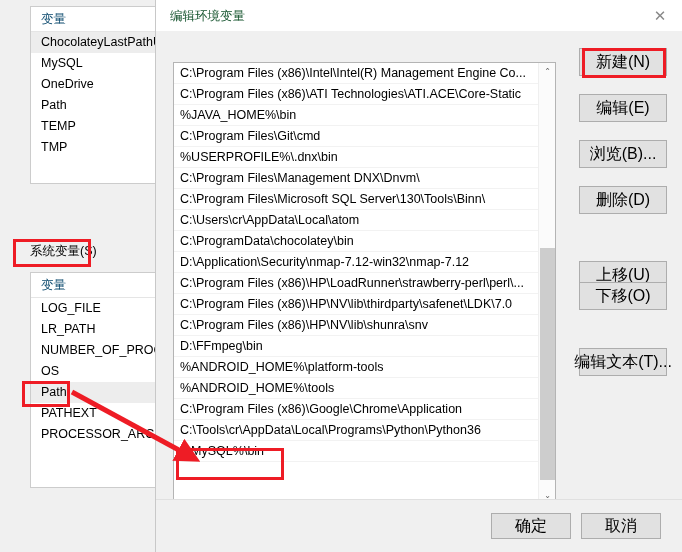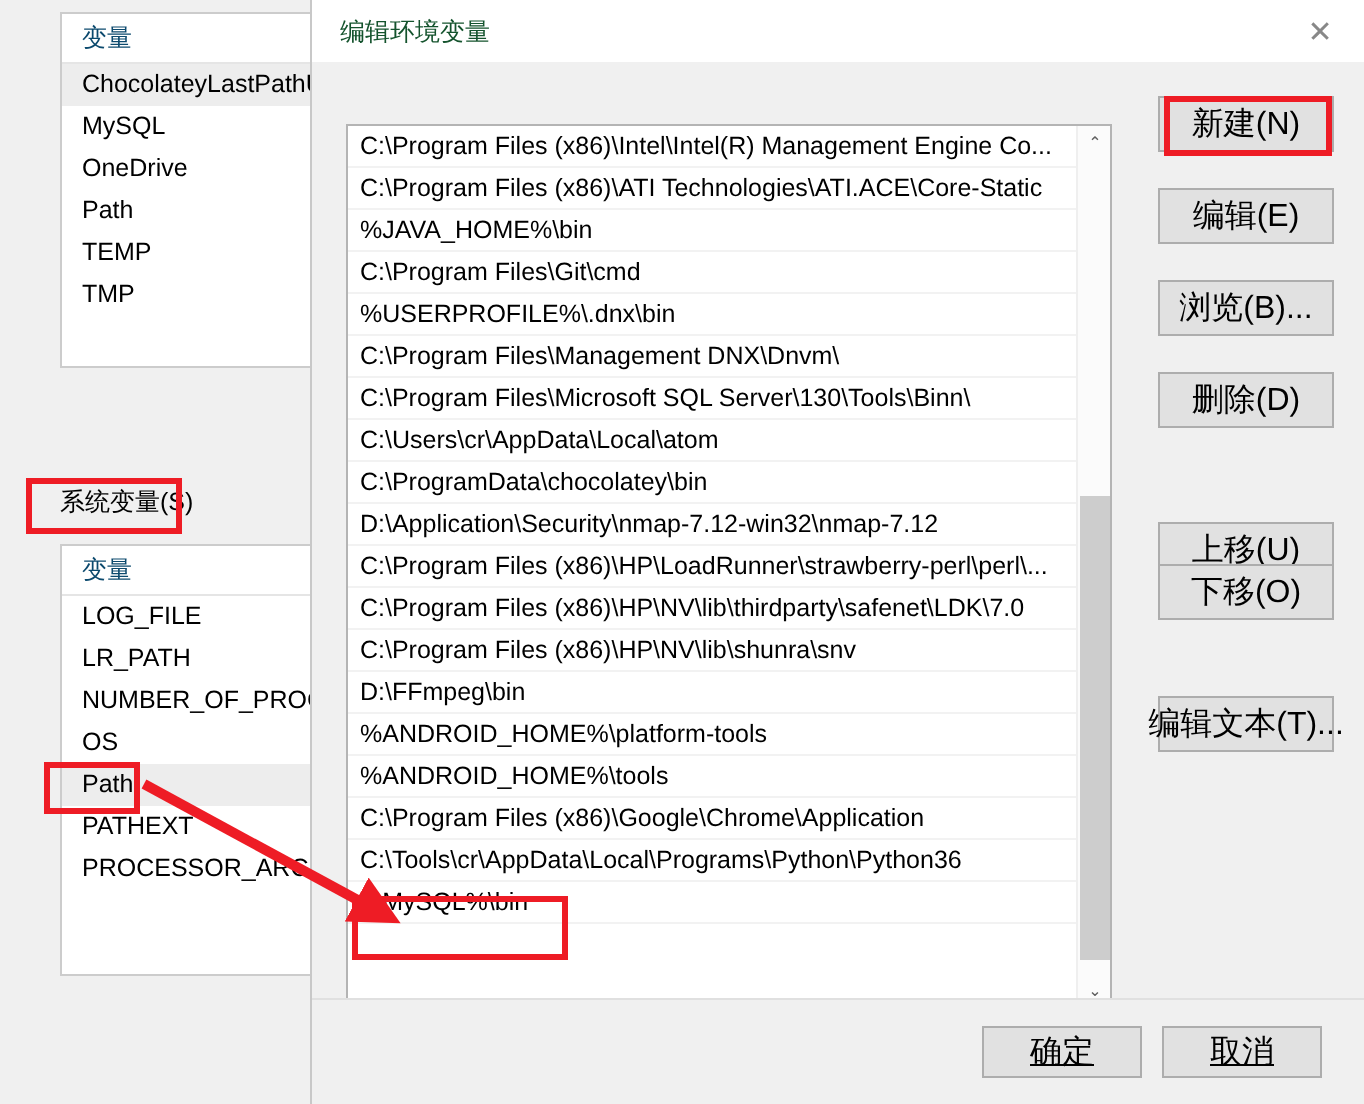--- a/index.html
+++ b/index.html
@@ -183,21 +183,21 @@
     display: flex;
     align-items: center;
     justify-content: center;
     box-sizing: border-box;
     white-space: nowrap;
     cursor: default;
     user-select: none;
   }
   .side-btn { left: 423px; width: 88px; height: 28px; }
 
-  .footer-btn { width: 80px; height: 26px; top: 13px; text-decoration: underline; }
+  .footer-btn { width: 80px; height: 26px; top: 13px; }
 
   
   .red-box {
     position: absolute;
     border: 3px solid #ee1c25;
     box-sizing: border-box;
     pointer-events: none;
     background: transparent;
   }
   .red-arrow {

